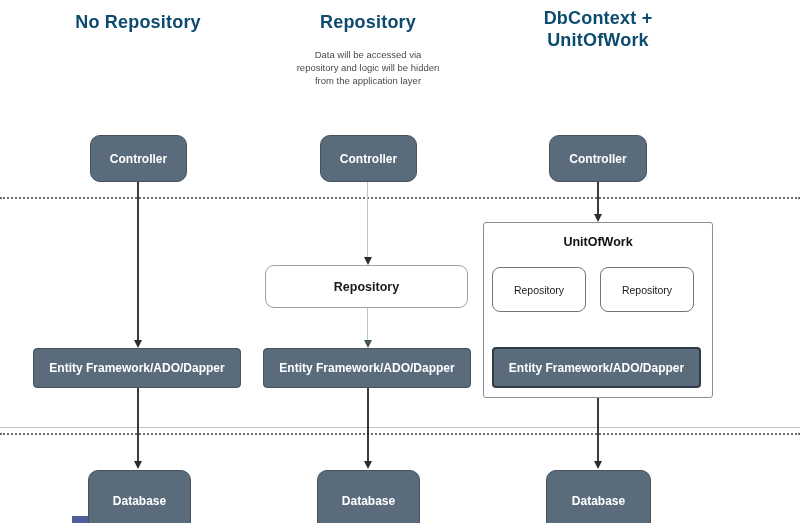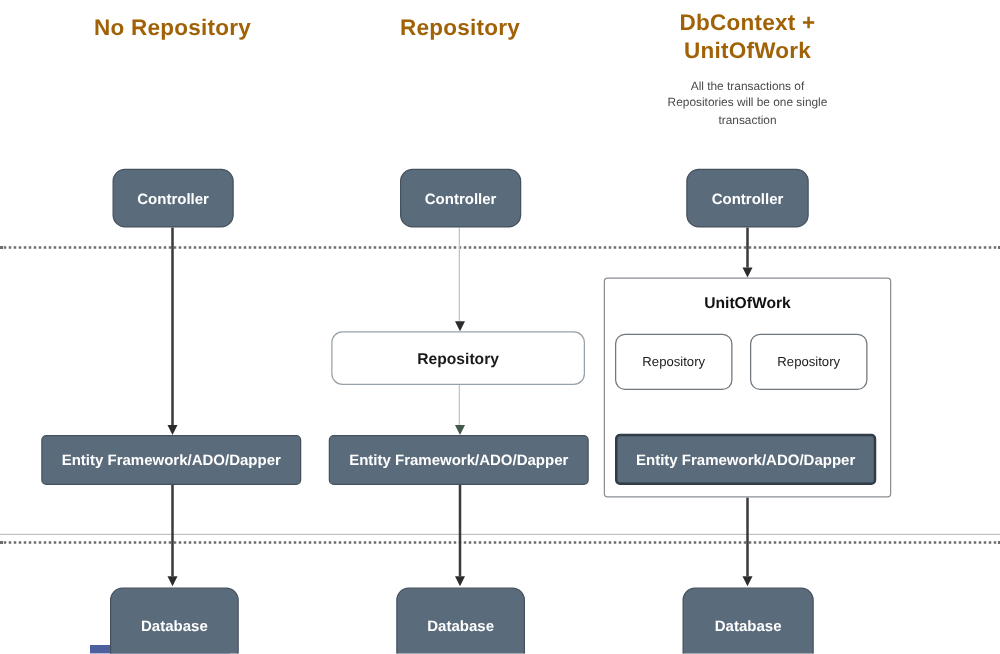--- a/index.html
+++ b/index.html
@@ -2,21 +2,21 @@
 <html><head>
 <meta charset="utf-8">
 <style>
   html,body{margin:0;padding:0;background:#ffffff;}
   .canvas{
     position:relative;width:800px;height:523px;overflow:hidden;
     background:#ffffff;font-family:"Liberation Sans","DejaVu Sans",sans-serif;
   }
   
   .col-header{position:absolute;text-align:center;}
-  .col-title{font-weight:bold;font-size:18px;color:#a16207;letter-spacing:.2px;white-space:pre-line;line-height:1.2;}
+  .col-title{font-weight:bold;font-size:18px;color:#0c4a6e;letter-spacing:.2px;white-space:pre-line;line-height:1.2;}
   .col-desc{font-size:9.5px;color:#4a4a4a;line-height:1.4;white-space:pre-line;margin-top:14px;}
   .hdr1{left:10px;top:12px;width:256px;}
   .hdr2{left:248px;top:12px;width:240px;}
   .hdr3{left:478px;top:8px;width:240px;}
   .hdr3 .col-desc{margin-top:12px;}
   
   .divider-dotted{position:absolute;left:0;width:800px;height:0;border-top:2px dotted #6e6e6e;}
   .divider-solid{position:absolute;left:0;width:800px;height:0;border-top:1px solid #c2c2c2;}
   
   .node{position:absolute;display:flex;align-items:center;justify-content:center;box-sizing:border-box;text-align:center;}
@@ -39,27 +39,27 @@
 </head>
 <body>
 
 <div class="canvas">
 
   <div class="col-header hdr1">
     <div class="col-title">No Repository</div>
   </div>
   <div class="col-header hdr2">
     <div class="col-title">Repository</div>
+    <div class="col-desc">Data will be accessed via
+repository and logic will be hidden
+from the application layer</div>
   </div>
   <div class="col-header hdr3">
     <div class="col-title">DbContext +
 UnitOfWork</div>
-    <div class="col-desc">All the transactions of
-Repositories will be one single
-transaction</div>
   </div>
 
   <div class="divider-dotted" style="top:197px"></div>
   <div class="divider-solid" style="top:427px"></div>
   <div class="divider-dotted" style="top:433px"></div>
 
   <div class="node node-dark" style="left:90px;top:135px;width:97px;height:47px;">
     <span>Controller</span>
   </div>
   <div class="vline" style="left:137px;top:182px;height:159px;"></div>

